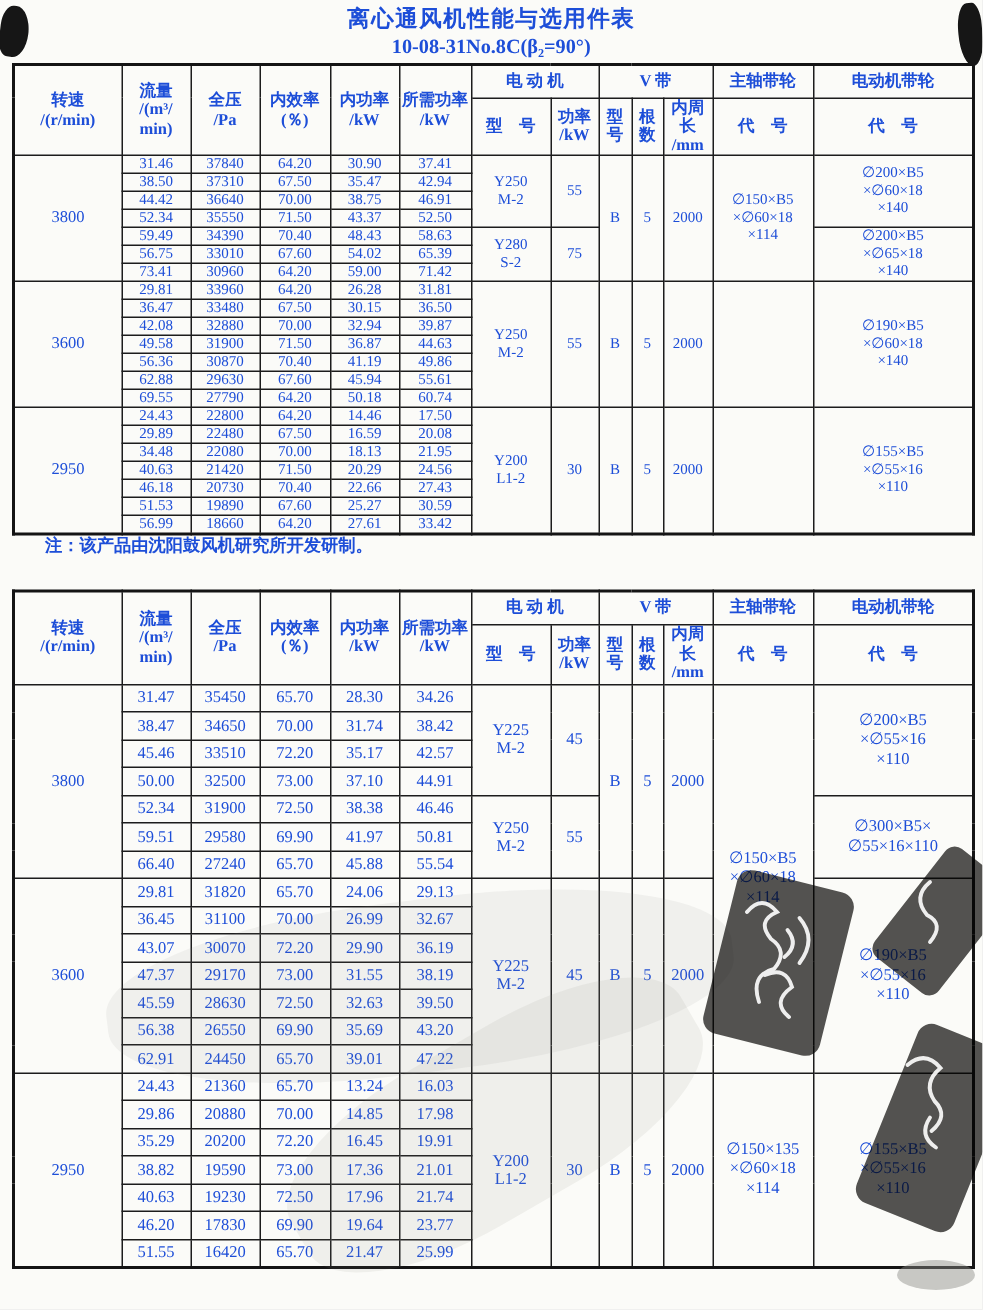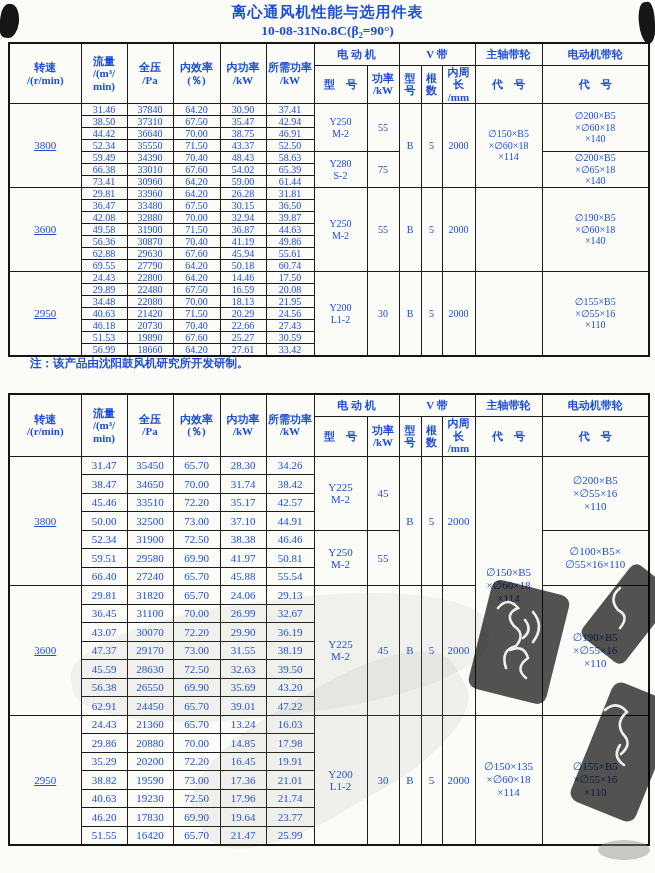--- a/index.html
+++ b/index.html
@@ -43,21 +43,21 @@
     padding:0;overflow:hidden;
   }
   .t thead th{font-weight:bold;font-size:11px;line-height:12.5px;}
   .t thead tr.hr1{height:22px;}
   .t1 thead tr.hr2{height:38px;}
   .t2 thead tr.hr2{height:40px;}
   .t1 tbody tr{height:11.9px;}
   .t2 tbody tr{height:18.5px;}
   .t1 tbody td{font-size:10px;line-height:11px;}
   .t2 tbody td{font-size:11px;line-height:12px;}
-  td.speed{font-size:11px !important;text-decoration:underline;}
+  td.speed{font-size:11px !important;}
   td.motor div{line-height:12px;}
   td.pulley div{line-height:13px;}
   .t1 td.pulley div{font-size:10px;line-height:11.5px;}
   
   .blot{position:absolute;background:#161616;pointer-events:none;}
   .stamp{position:absolute;background:#2e2d2b;opacity:.82;pointer-events:none;mix-blend-mode:multiply;}
   .ghost{position:absolute;background:#8a8a84;pointer-events:none;}
   svg.seal{position:absolute;pointer-events:none;}
 </style>
 </head>
@@ -272,21 +272,21 @@
             <div>75</div>
           </td>
           <td rowspan="3" class="pulley">
             <div>∅200×B5</div>
             <div>×∅65×18</div>
             <div>×140</div>
           </td>
         </tr>
         <tr>
           <td>
-            <div>66.38</div>
+            <div>56.75</div>
           </td>
           <td>
             <div>33010</div>
           </td>
           <td>
             <div>67.60</div>
           </td>
           <td>
             <div>54.02</div>
           </td>
@@ -301,21 +301,21 @@
           <td>
             <div>30960</div>
           </td>
           <td>
             <div>64.20</div>
           </td>
           <td>
             <div>59.00</div>
           </td>
           <td>
-            <div>61.44</div>
+            <div>71.42</div>
           </td>
         </tr>
         <tr>
           <td rowspan="7" class="speed">
             <div>3600</div>
           </td>
           <td>
             <div>29.81</div>
           </td>
           <td>
@@ -801,21 +801,21 @@
             <div>46.46</div>
           </td>
           <td rowspan="3" class="motor">
             <div>Y250</div>
             <div>M-2</div>
           </td>
           <td rowspan="3">
             <div>55</div>
           </td>
           <td rowspan="3" class="pulley">
-            <div>∅100×B5×</div>
+            <div>∅300×B5×</div>
             <div>∅55×16×110</div>
           </td>
         </tr>
         <tr>
           <td>
             <div>59.51</div>
           </td>
           <td>
             <div>29580</div>
           </td>

